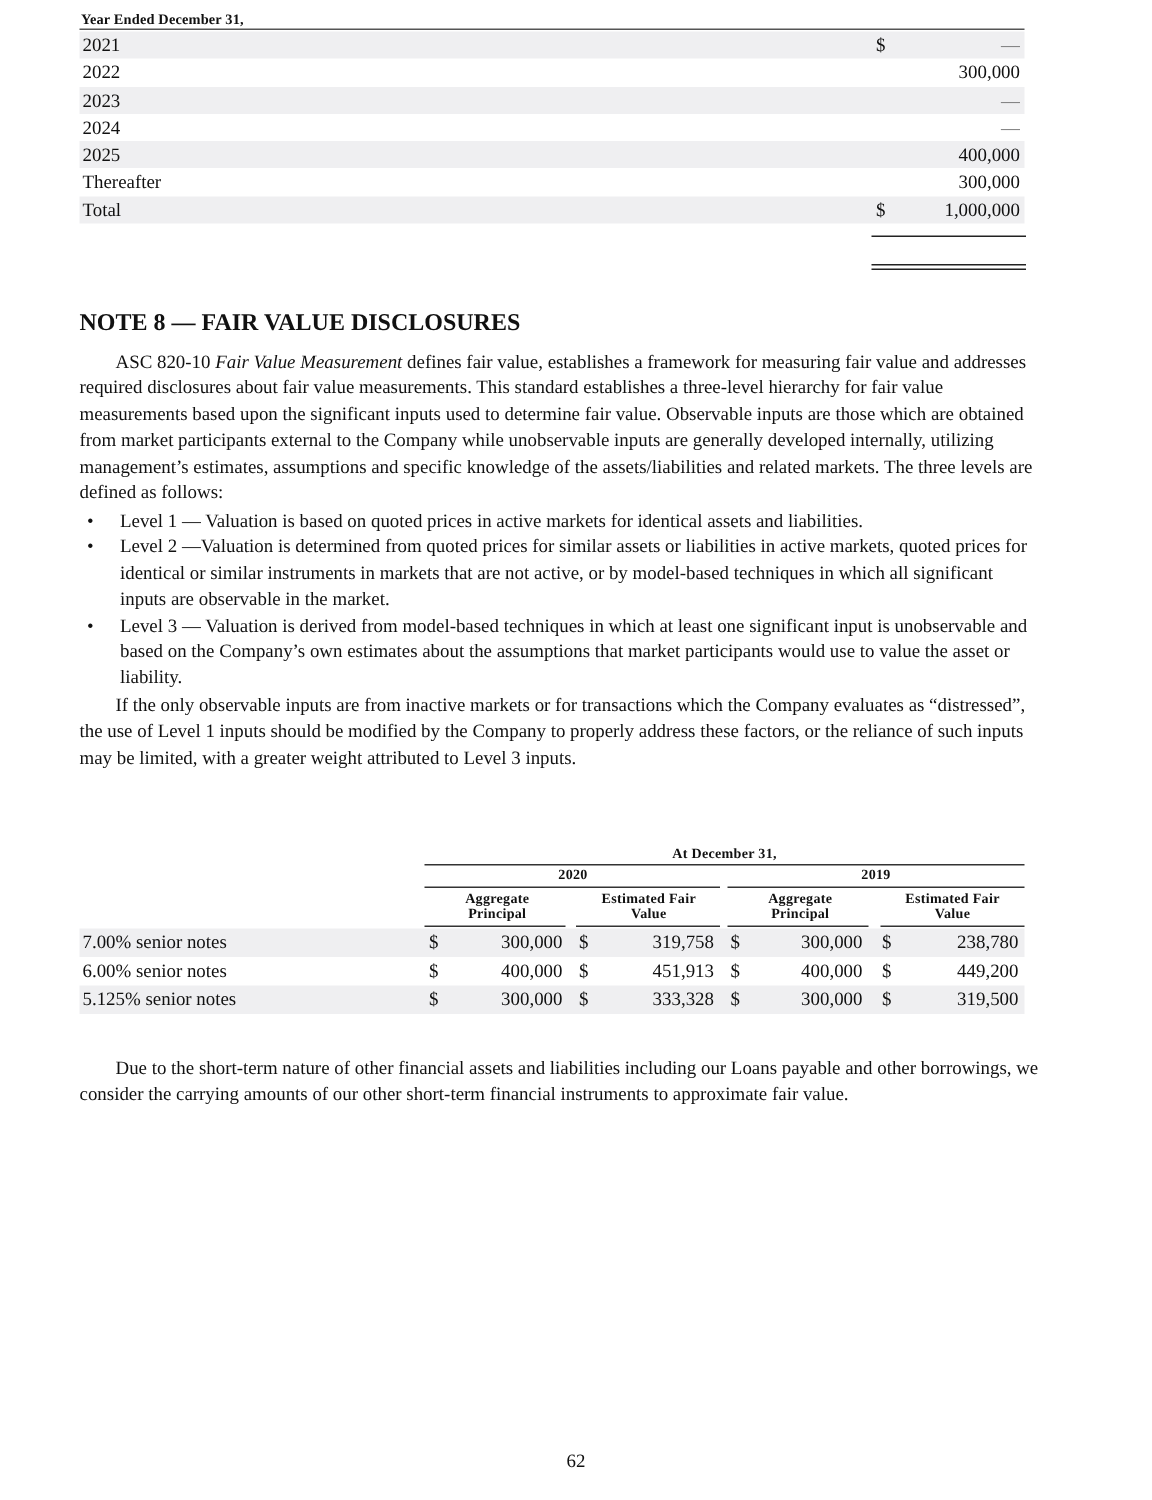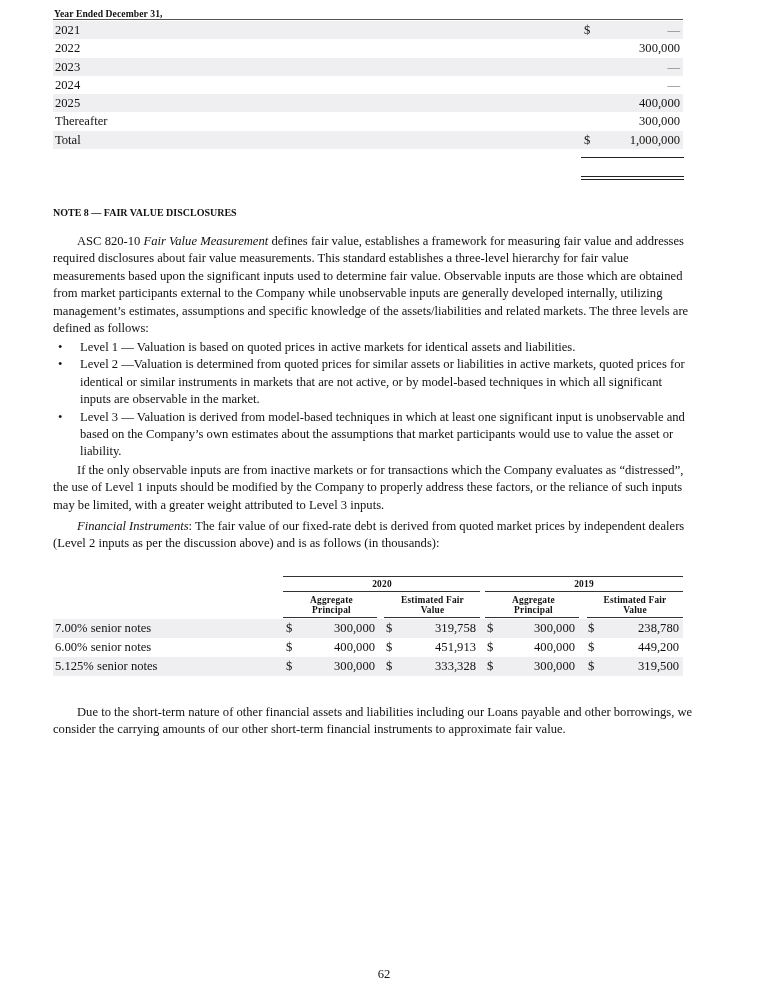--- a/index.html
+++ b/index.html
@@ -29,21 +29,21 @@
   .mat-row .dol { position: absolute; left: 531px; }
   .mat-row .val { position: absolute; right: 3px; }
   .mat-row .val.dash { color: #777; }
   .total-top { position: absolute; left: 581px; width: 103px; top: 157px; border-top: 1px solid #222; }
   .total-bot1 { position: absolute; left: 581px; width: 103px; top: 176px; border-top: 1px solid #222; }
   .total-bot2 { position: absolute; left: 581px; width: 103px; top: 178.5px; border-top: 1px solid #222; }
 
   
   .note-title {
     position: absolute; left: 53px; top: 207px;
-    font-weight: bold; font-size: 10px;
+    font-weight: bold; font-size: 16px;
   }
   .para {
     position: absolute; left: 53px; width: 640px;
     line-height: 17.4px; text-align: left;
   }
   .para .indent { display: inline-block; width: 24px; }
   .p1 { top: 233px; }
   .bullets { position: absolute; left: 53px; width: 640px; top: 339px; line-height: 17.4px; }
   .bullet { position: relative; padding-left: 27px; margin-bottom: 0; }
   .bullet .dot { position: absolute; left: 5px; top: 0; }
@@ -126,23 +126,23 @@
       <span>Level 2 —Valuation is determined from quoted prices for similar assets or liabilities in active markets, quoted prices for identical or similar instruments in markets that are not active, or by model-based techniques in which all significant inputs are observable in the market.</span>
     </div>
     <div class="bullet">
       <span class="dot">•</span>
       <span>Level 3 — Valuation is derived from model-based techniques in which at least one significant input is unobservable and based on the Company’s own estimates about the assumptions that market participants would use to value the asset or liability.</span>
     </div>
   </div>
 
   <div class="para p2"><span class="indent"></span><span>If the only observable inputs are from inactive markets or for transactions which the Company evaluates as “distressed”, the use of Level 1 inputs should be modified by the Company to properly address these factors, or the reliance of such inputs may be limited, with a greater weight attributed to Level 3 inputs.</span></div>
 
-  <div class="para p3"><span class="indent"></span><i>Financial Instruments</i><span>: The fair value of our fixed-rate debt is derived from quoted market prices by independent dealers (Level 2 inputs as per the discussion above) and is as follows (in thousands):</span></div>
 
   <div class="fv">
+    <div class="fv-hdr" style="left:230px; width:400px; top:0px;">At December 31,</div>
     <div class="fv-line" style="left:230px; width:400px; top:11px;"></div>
 
     <div class="fv-hdr" style="left:230px; width:198px; top:14px;">2020</div>
     <div class="fv-hdr" style="left:432px; width:198px; top:14px;">2019</div>
     <div class="fv-line" style="left:230px; width:197px; top:26px;"></div>
     <div class="fv-line" style="left:432px; width:198px; top:26px;"></div>
 
     <div class="fv-hdr" style="left:230px; width:97px; top:30px; line-height:10px;">
       <div>Aggregate</div>
       <div>Principal</div>

